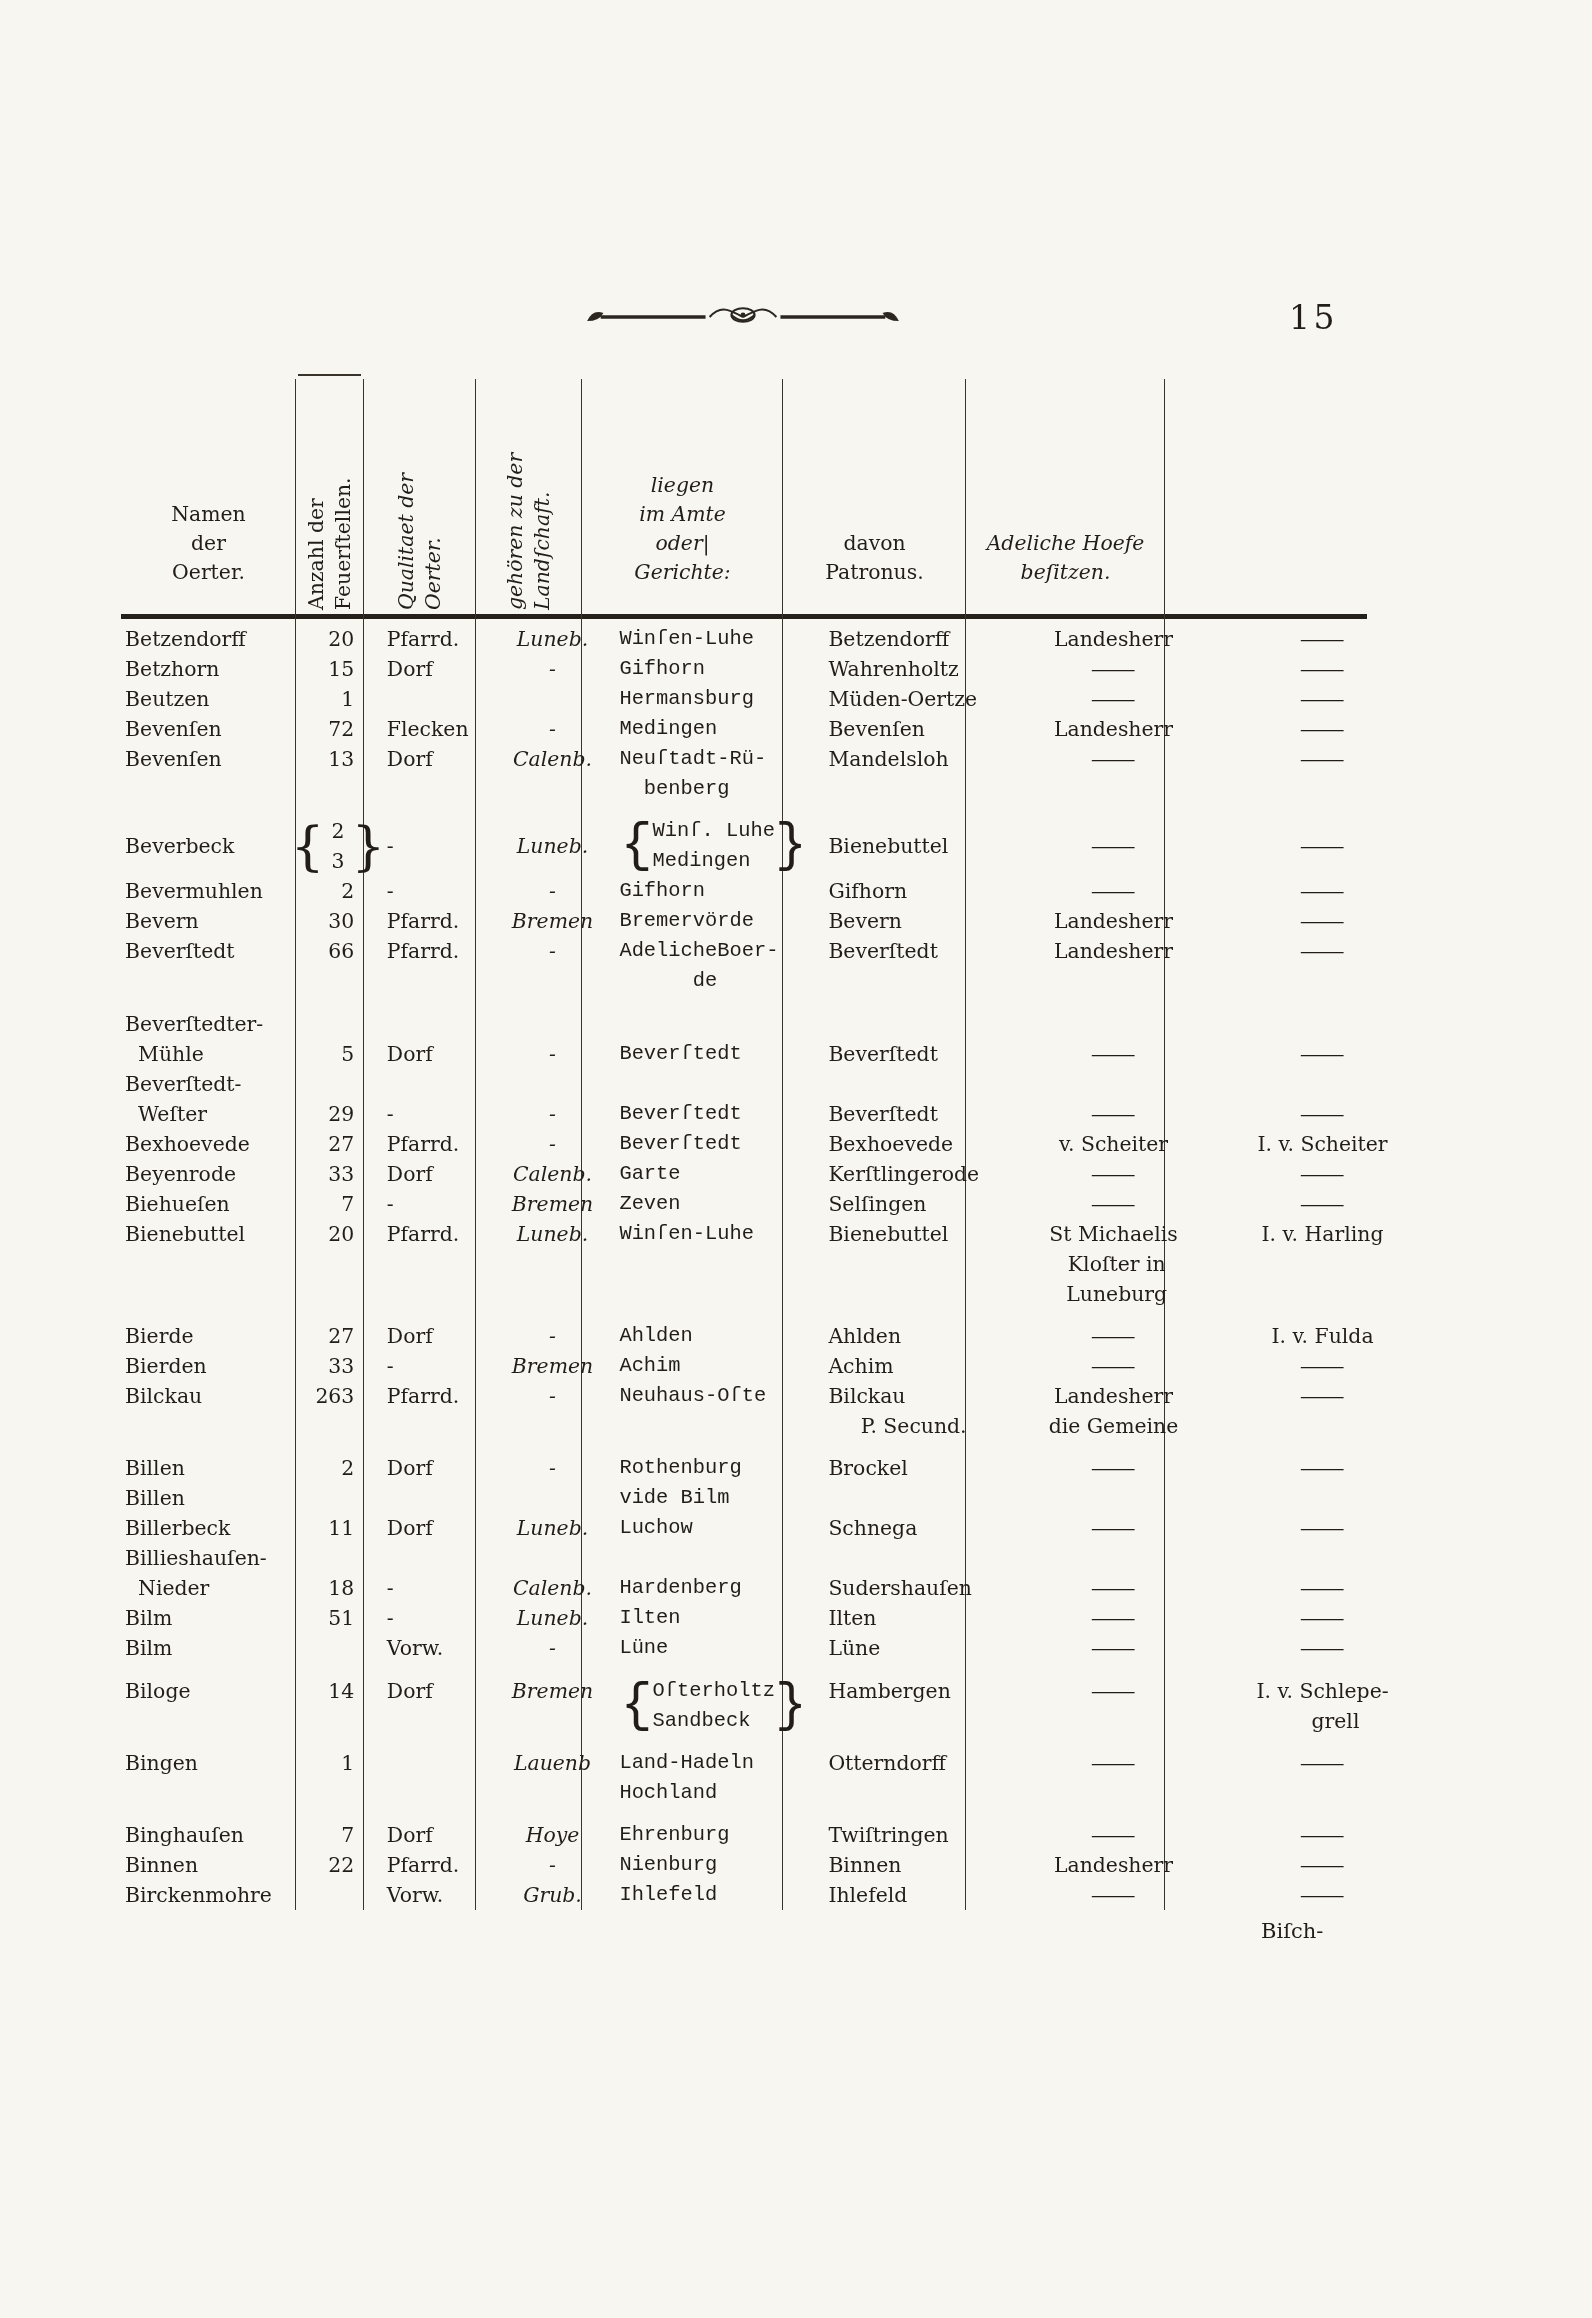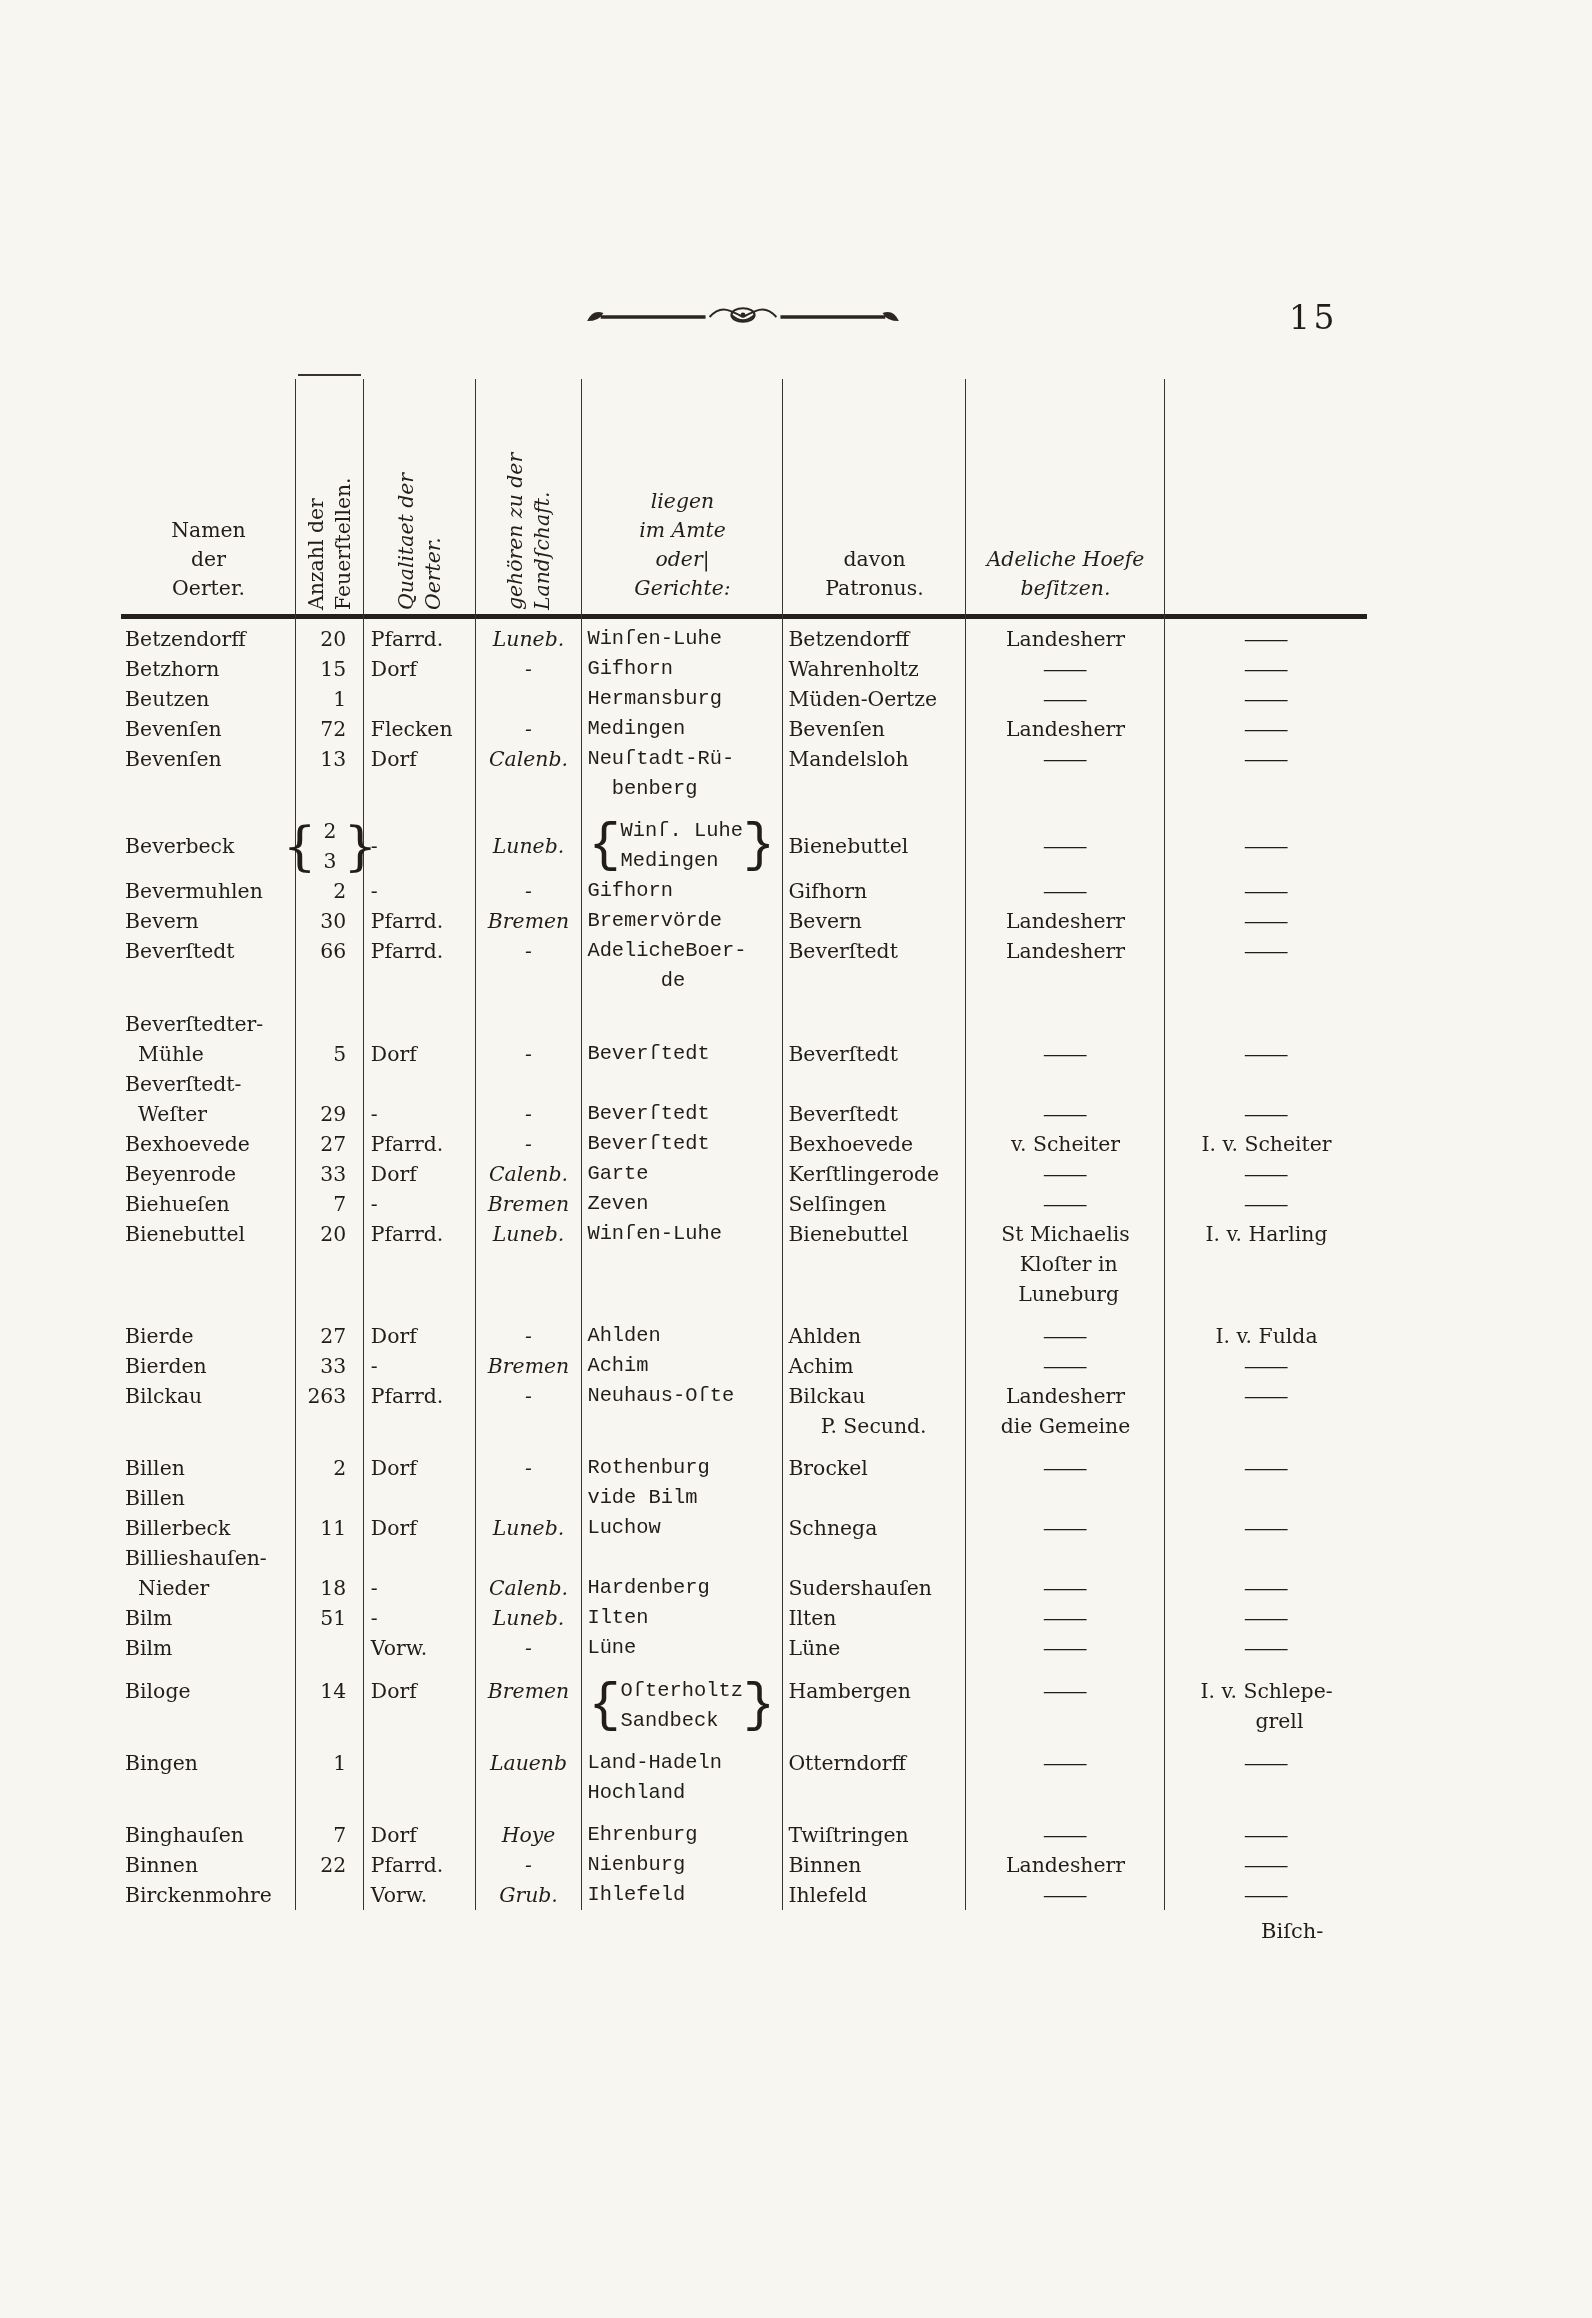--- a/index.html
+++ b/index.html
@@ -29,36 +29,36 @@
   .vlines { position:absolute; inset:0; pointer-events:none; }
   .vline { position:absolute; top:0; bottom:0; width:1.4px; background:#3a332b; }
   .anzahl-tick { position:absolute; top:-5.4px; left:177px; width:63px; height:2.7px; background:#3a332b; }
 
   .header {
     position:relative; display:grid; grid-template-columns:var(--cols);
     height:235px;
   }
   .hcell {
     display:flex; flex-direction:column; justify-content:flex-end; align-items:center;
-    padding-bottom:11px; text-align:center;
+    padding-bottom:27px; text-align:center;
     font-size:20.4px; line-height:29px; white-space:pre-line;
   }
   .hcell.rot { justify-content:center; padding:0; position:relative; }
   .rot-inner {
     position:absolute; left:50%; top:50%;
     transform:translate(-50%,-50%) rotate(-90deg);
     width:226px; text-align:left; line-height:27px; white-space:pre-line;
     font-size:20.4px;
   }
   .italic { font-style:italic; }
 
   .rule { height:4.8px; background:#26201a; }
 
   .tbody { position:relative; padding-top:5.4px; }
-  .trow { display:grid; grid-template-columns:var(--cols); }
+  .trow { display:grid; grid-template-columns:var(--cols);gap:8px; }
   .trow.gap { margin-top:12.3px; }
   .cell { display:flex; flex-direction:column; font-size:20.4px; }
   .trow.vcenter .cell { justify-content:center; }
   .line { line-height:30px; min-height:30px; white-space:pre; }
 
   .col-name   { padding-left:4.1px; }
   .col-anzahl { }
   .col-anzahl .line { text-align:right; padding-right:17.7px; }
   .col-qualitaet  { padding-left:6.8px; }
   .col-landschaft { font-style:italic; }

